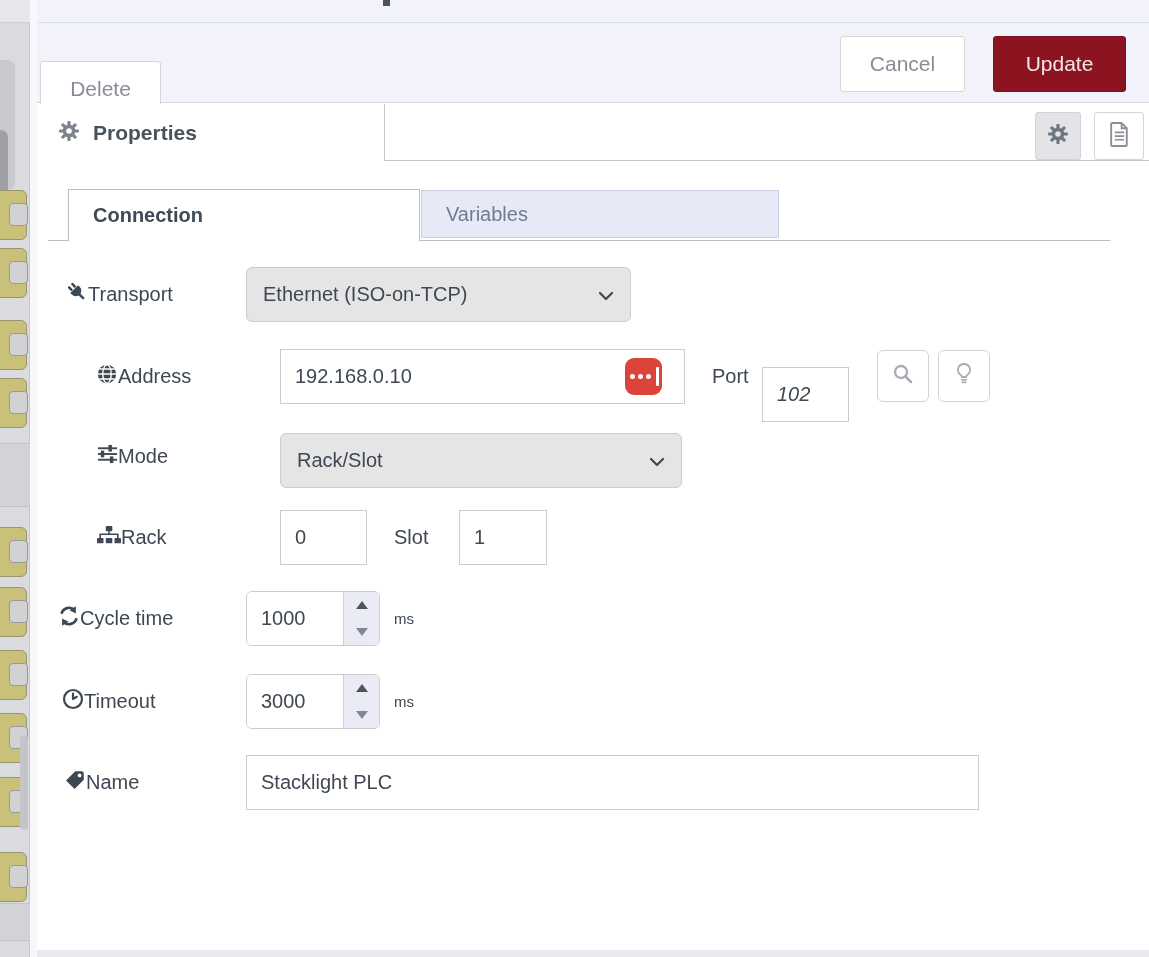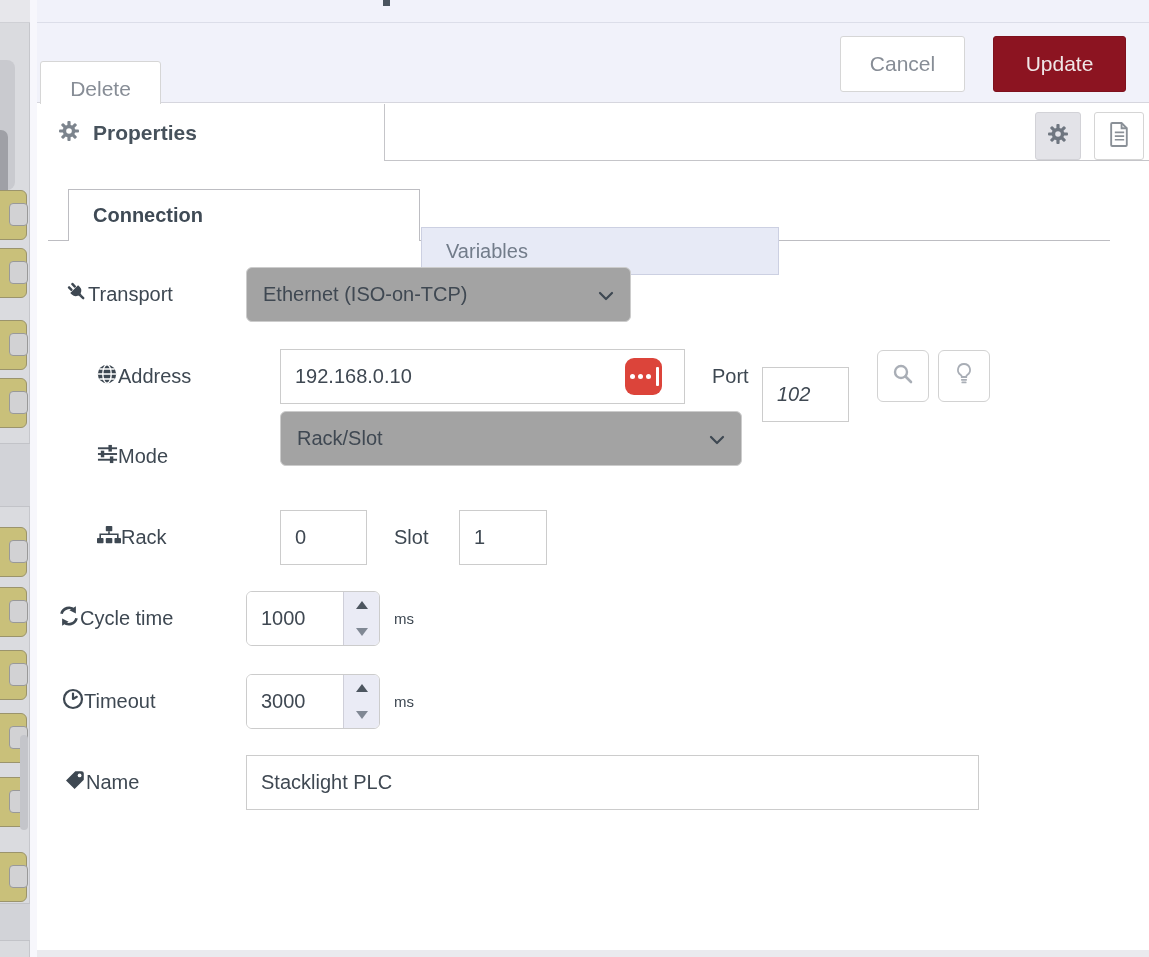--- a/index.html
+++ b/index.html
@@ -31,26 +31,26 @@
   .props-tab{position:absolute;left:0;top:0;width:348px;height:57px;border-right:1px solid #c5c5c9;display:flex;align-items:center;gap:13px;padding-left:21px;box-sizing:border-box;background:#fff;}
   .props-title{font-size:21px;font-weight:bold;color:#47525c;}
   .props-rest{position:absolute;left:348px;top:0;right:0;height:56px;border-bottom:1px solid #c5c5c9;}
   .mini-btn{position:absolute;top:8px;height:48px;display:flex;align-items:center;justify-content:center;border-radius:3px;cursor:pointer;box-sizing:border-box;}
   .mini-gear{left:650px;width:46px;background:#e3e3e8;border:1px solid #d2d2d7;}
   .mini-doc{left:709px;width:50px;background:#fff;border:1px solid #d5d5d5;}
 
   
   .tab-underline{position:absolute;top:240px;left:11px;width:1062px;height:1px;background:#bdbdc2;}
   .tab-connection{position:absolute;left:31px;top:189px;width:352px;height:52px;background:#fff;border:1px solid #bdbdc2;border-bottom:none;box-sizing:border-box;display:flex;align-items:center;padding-left:24px;font-size:20px;font-weight:bold;color:#3f4a55;z-index:2;cursor:pointer;}
-  .tab-variables{position:absolute;left:384px;top:190px;width:358px;height:48px;background:#e7eaf6;border:1px solid #ccd0e2;box-sizing:border-box;display:flex;align-items:center;padding-left:24px;font-size:20px;color:#727c8a;cursor:pointer;margin-top:37px;}
+  .tab-variables{position:absolute;left:384px;top:190px;width:358px;height:48px;background:#e7eaf6;border:1px solid #ccd0e2;box-sizing:border-box;display:flex;align-items:center;padding-left:24px;font-size:20px;color:#727c8a;cursor:pointer;}
 
   
   .flabel{position:absolute;height:55px;display:flex;align-items:center;font-size:20px;color:#3e4852;white-space:nowrap;}
   .tinput{position:absolute;height:55px;border:1px solid #ccc;border-radius:0;font-size:20px;color:#3f4852;padding:0 14px;box-sizing:border-box;background:#fff;font-family:inherit;outline:none;}
-  .selectbox{position:absolute;height:55px;border:1px solid #ccc;border-radius:6px;background:#a3a3a3;display:flex;align-items:center;justify-content:space-between;padding:0 16px;box-sizing:border-box;font-size:20px;color:#3f4852;cursor:pointer;}
+  .selectbox{position:absolute;height:55px;border:1px solid #ccc;border-radius:6px;background:#e5e5e5;display:flex;align-items:center;justify-content:space-between;padding:0 16px;box-sizing:border-box;font-size:20px;color:#3f4852;cursor:pointer;}
   .unit{position:absolute;height:55px;display:flex;align-items:center;font-size:15px;color:#3e4852;}
   .iconbtn52{position:absolute;top:350px;width:52px;height:52px;background:#fff;border:1px solid #d2d2d2;border-radius:6px;display:flex;align-items:center;justify-content:center;cursor:pointer;box-sizing:border-box;}
   .spin{position:absolute;left:209px;width:134px;height:55px;border:1px solid #ccc;border-radius:6px;box-sizing:border-box;background:#fff;display:flex;overflow:hidden;}
   .spin input{border:none;width:96px;height:100%;font-size:20px;padding:0 14px;color:#3f4852;outline:none;font-family:inherit;box-sizing:border-box;}
   .spin .btns{width:36px;border-left:1px solid #cfcfd9;background:#eaebf5;display:flex;flex-direction:column;}
   .spin .sb{flex:1;display:flex;align-items:center;justify-content:center;cursor:pointer;}
   .tri-up{width:0;height:0;border-left:6px solid transparent;border-right:6px solid transparent;border-bottom:8px solid #4d5660;}
   .tri-down{width:0;height:0;border-left:6px solid transparent;border-right:6px solid transparent;border-top:8px solid #808894;}
   .pw-badge{position:absolute;left:588px;top:358px;width:37px;height:37px;background:#dc443a;border-radius:9px;display:flex;align-items:center;justify-content:center;cursor:pointer;}
   .pw-badge .dot{width:5px;height:5px;background:#fff;border-radius:50%;margin:0 1.5px;}
@@ -236,21 +236,21 @@
             <rect x="1" y="4" width="20" height="2"></rect>
               <rect x="12" y="1.5" width="3.6" height="7"></rect>
             <rect x="1" y="10" width="20" height="2"></rect>
               <rect x="4" y="7.5" width="3.6" height="7"></rect>
             <rect x="1" y="16" width="20" height="2"></rect>
               <rect x="13.5" y="13.5" width="3.6" height="7"></rect>
           </svg>
         </span>
         <span>Mode</span>
       </span>
-      <div class="selectbox" style="left:243px;top:411px;width:462px">
+      <div class="selectbox" style="left:243px;top:433px;width:402px">
         <span>Rack/Slot</span>
         <span>
           <svg width="16" height="10" viewBox="0 0 16 10">
               <path d="M2 2 L8 8 L14 2" fill="none" stroke="#3e4852" stroke-width="2.2" stroke-linecap="round" stroke-linejoin="round"></path>
             </svg>
         </span>
       </div>
     </div>
 
     <div>

